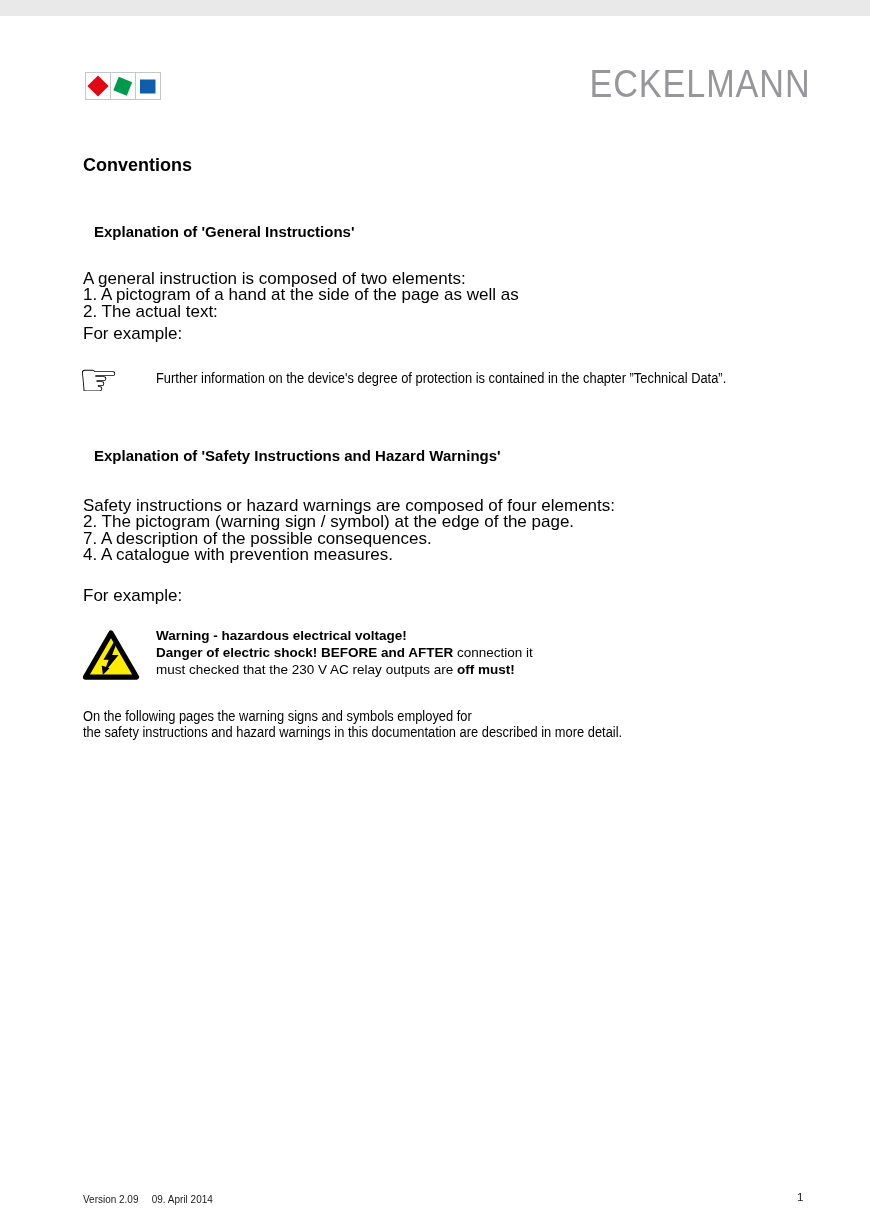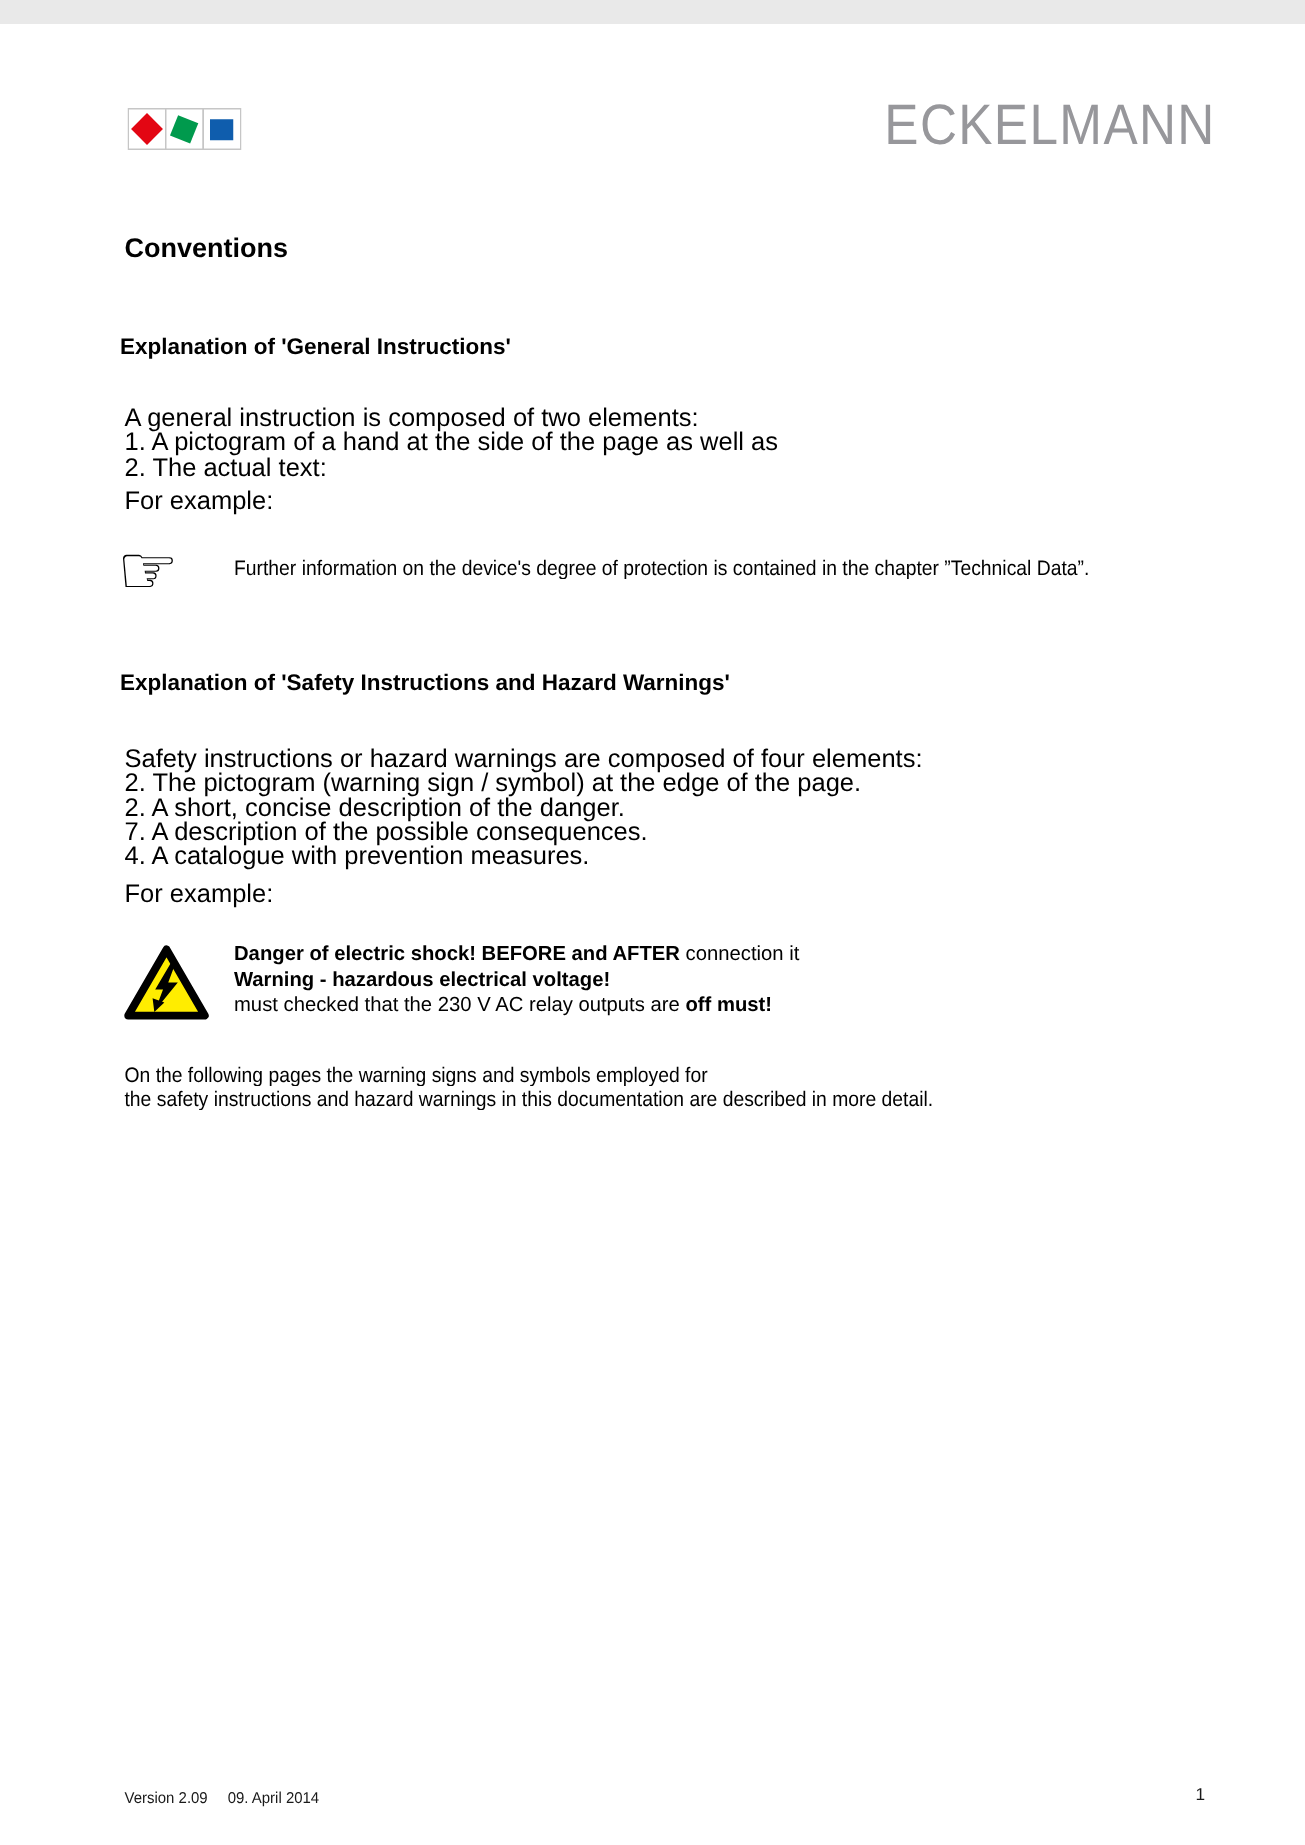--- a/index.html
+++ b/index.html
@@ -10,21 +10,21 @@
   }
   
   .logo { position:absolute; left:85px; top:56px; }
   .wordmark {
     position:absolute; right:60px; top:47px;
     font-size:38px; font-weight:400; color:#97979b; letter-spacing:1px;
     transform:scaleX(0.9); transform-origin:right center; white-space:nowrap;
   }
   
   .title { position:absolute; left:83px; top:139px; font-size:18px; font-weight:bold; }
-  .sec-heading { position:absolute; left:80px; font-size:15px; font-weight:bold; white-space:nowrap; }
+  .sec-heading { position:absolute; left:94px; font-size:15px; font-weight:bold; white-space:nowrap; }
   #sec1-heading { top:207px; }
   #sec2-heading { top:431px; }
   
   .body-block { position:absolute; left:83px; font-size:17px; line-height:16.3px; white-space:nowrap; }
   #sec1-intro { top:255px; }
   #sec1-example { top:310px; }
   #sec2-intro { top:482px; }
   #sec2-example { top:572px; }
   
   .condensed { transform:scaleX(0.92); transform-origin:left center; }
@@ -83,41 +83,40 @@
   <div class="hand-icon">☞</div>
   <div class="note-text">
     <span class="condensed" style="display:inline-block">Further information on the device's degree of protection is contained in the chapter ”Technical Data”.</span>
   </div>
 
   <div id="sec2-heading" class="sec-heading">Explanation of 'Safety Instructions and Hazard Warnings'</div>
 
   <div id="sec2-intro" class="body-block">
     <div>Safety instructions or hazard warnings are composed of four elements:</div>
     <div>2. The pictogram (warning sign / symbol) at the edge of the page.</div>
-    <div>2. A short, concise description of the danger.</div>
     <div>7. A description of the possible consequences.</div>
     <div>4. A catalogue with prevention measures.</div>
   </div>
 
   <div id="sec2-example" class="body-block">For example:</div>
 
   <div class="warn-icon">
     <svg width="58" height="52" viewBox="0 0 100 88">
       <path d="M50 6 L94 82 H6 Z" fill="#ffed00" stroke="#000000" stroke-width="9" stroke-linejoin="round"></path>
       <polygon points="56,20 37,52 46,52 37,76 63,44 52,44 61,20" fill="#000000"></polygon>
       <polygon points="36,78 47.5,67 34,62" fill="#000000"></polygon>
     </svg>
   </div>
 
   <div class="warn-text">
     <div>
-      <span class="b">Danger of electric shock! BEFORE and AFTER</span><span> connection it</span>
+      <span class="b">Warning - hazardous electrical voltage!</span>
     </div>
     <div>
-      <span class="b">Warning - hazardous electrical voltage!</span>
+      <span class="b">Danger of electric shock! BEFORE and AFTER</span><span> connection it</span>
     </div>
     <div>
       <span>must checked that the 230 V AC relay outputs are </span><span class="b">off must!</span>
     </div>
   </div>
 
   <div id="closing" class="body-block">
     <div class="condensed">On the following pages the warning signs and symbols employed for</div>
     <div class="condensed">the safety instructions and hazard warnings in this documentation are described in more detail.</div>
   </div>

